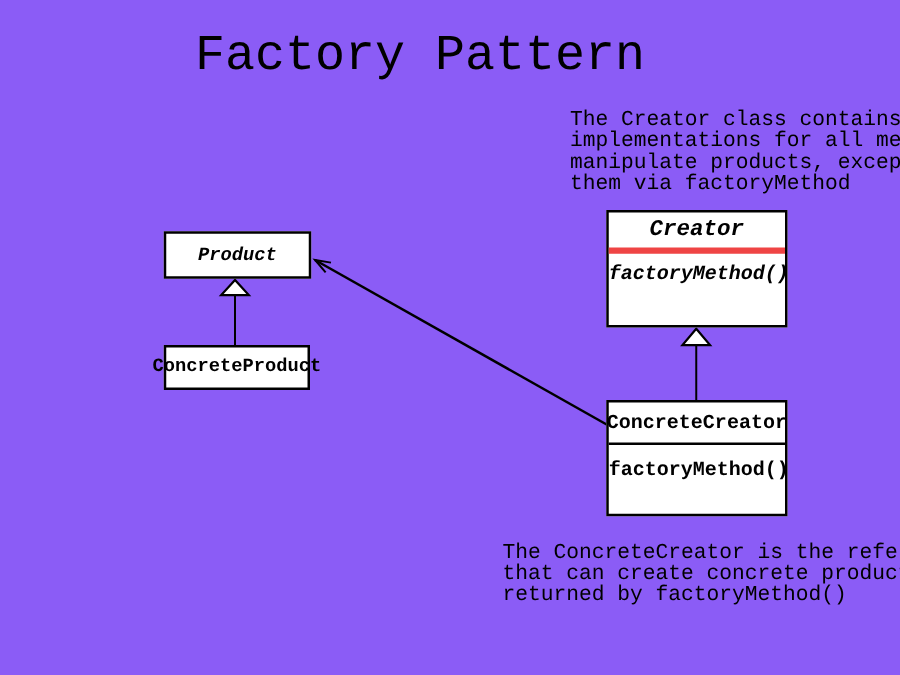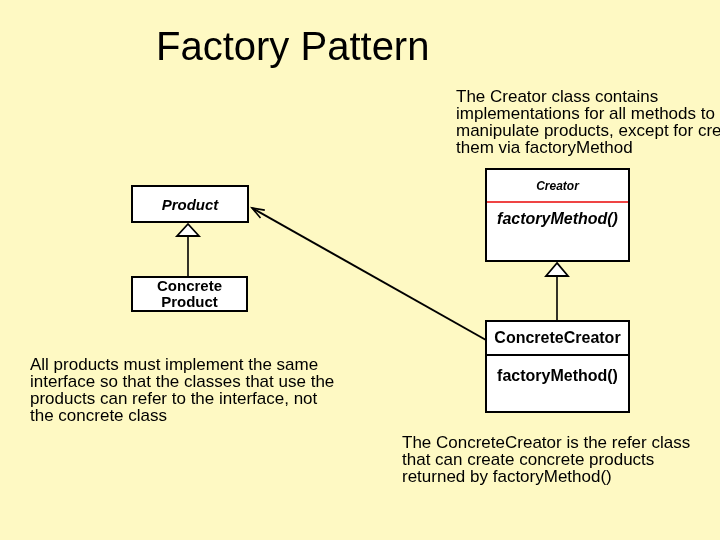--- a/index.html
+++ b/index.html
@@ -1,22 +1,22 @@
 <!DOCTYPE html>
 <html><head>
 <meta charset="utf-8">
 <style>
   html, body { margin: 0; padding: 0; background: #ffffff; }
   .slide {
     position: relative;
     width: 720px;
     height: 540px;
-    background: #fef9c3;
+    background: #8b5cf6;
     color: #000000;
-    font-family: Liberation Sans, sans-serif;
+    font-family: Liberation Mono, monospace;
     overflow: hidden;
   }
   .title {
     position: absolute;
     left: 156px;
     top: 22px;
     margin: 0;
     font-size: 40px;
     font-weight: 400;
     line-height: 48px;
@@ -46,28 +46,28 @@
     box-sizing: border-box;
     text-align: center;
   }
   .product-box {
     left: 131px; top: 185px; width: 118px; height: 38px;
     display: flex; align-items: center; justify-content: center;
     font-size: 15px; font-weight: bold; font-style: italic;
   }
   .concrete-product-box {
     left: 131px; top: 276px; width: 117px; height: 36px;
-    display: flex; flex-direction: column; align-items: center; justify-content: space-between;
+    display: flex; flex-direction: row; align-items: center; justify-content: center;
     font-size: 15px; font-weight: bold; line-height: 16px;
   }
   .creator-box { left: 485px; top: 168px; width: 145px; height: 94px; }
   .creator-box .head {
-    height: 33px; border-bottom: 2px solid #ef4444; box-sizing: border-box;
+    height: 33px; border-bottom: 5px solid #ef4444; box-sizing: border-box;
     display: flex; align-items: center; justify-content: center;
-    font-size: 12px; font-weight: bold; font-style: italic;
+    font-size: 18px; font-weight: bold; font-style: italic;
   }
   .creator-box .body { padding-top: 5px; }
   .creator-box .member { font-size: 16px; line-height: 22px; }
   .member.abstract { font-weight: bold; font-style: italic; }
 
   .concrete-creator-box { left: 485px; top: 320px; width: 145px; height: 93px; }
   .concrete-creator-box .head {
     height: 34px; border-bottom: 2px solid #000000; box-sizing: border-box;
     display: flex; align-items: center; justify-content: center;
     font-size: 16px; font-weight: bold;
@@ -115,22 +115,18 @@
     </div>
   </div>
 
   <div class="uml-box concrete-creator-box">
     <div class="head">ConcreteCreator</div>
     <div class="body">
       <div class="member">factoryMethod()</div>
     </div>
   </div>
 
-  <div class="note" id="note-product">All products must implement the same
-interface so that the classes that use the
-products can refer to the interface, not
-the concrete class</div>
 
   <div class="note" id="note-concrete-creator">The ConcreteCreator is the refer class
 that can create concrete products
 returned by factoryMethod()</div>
 
 </div>
 
 </body></html>

